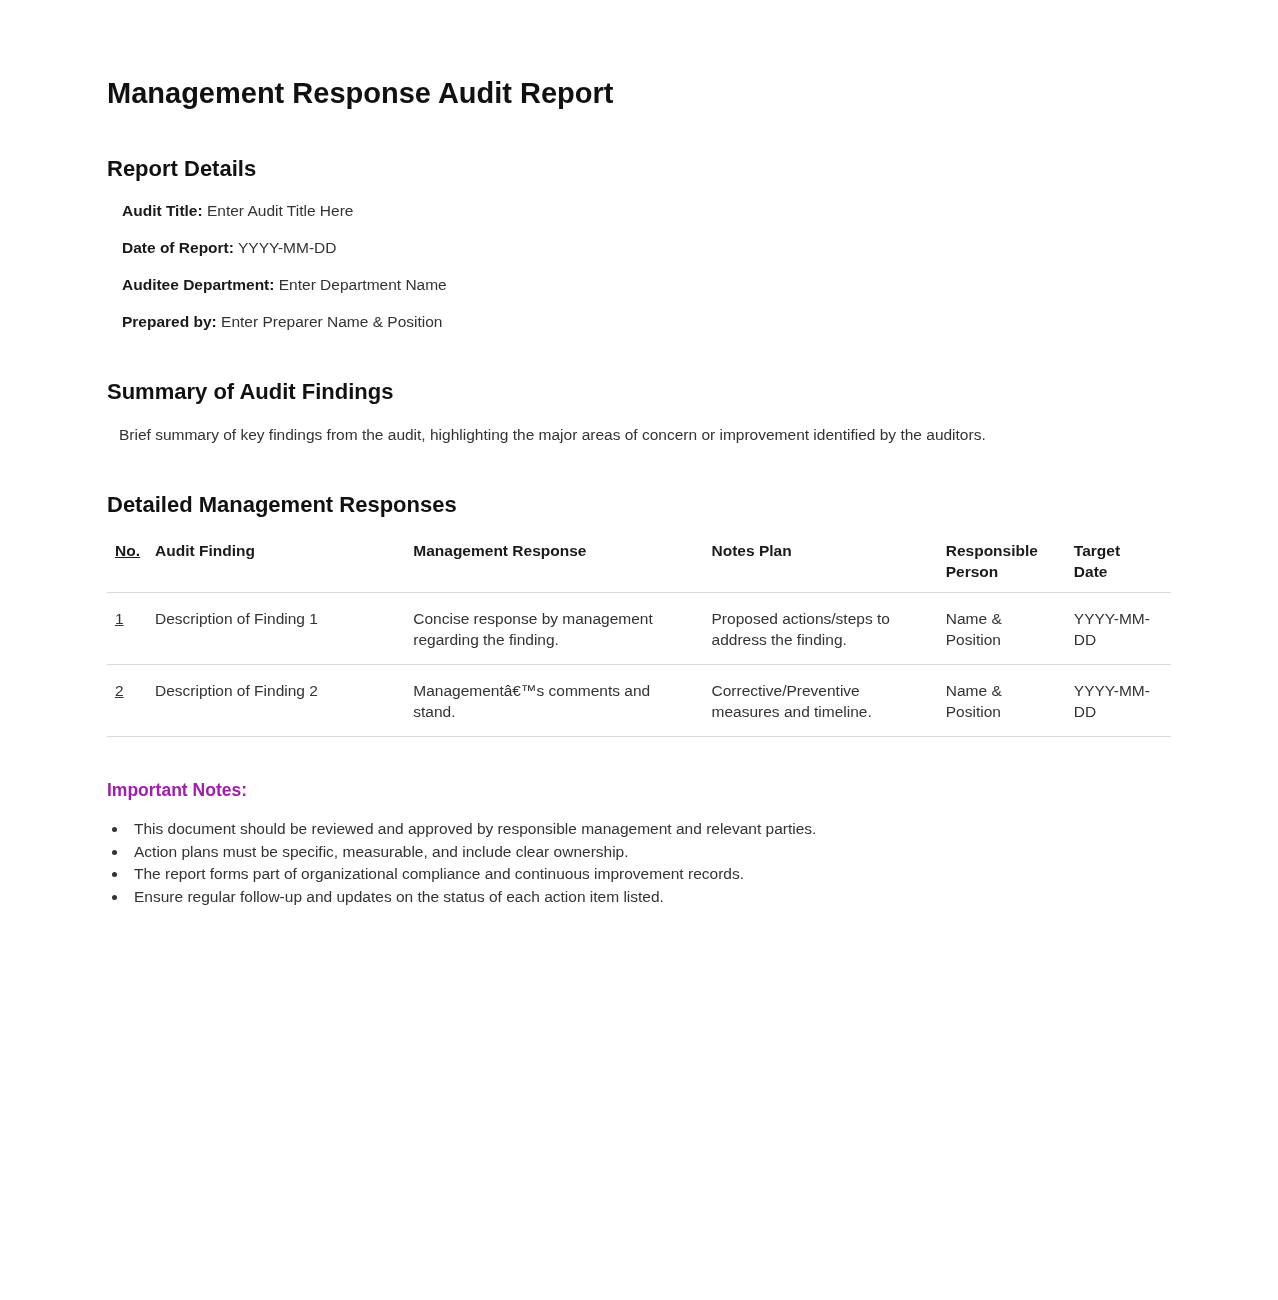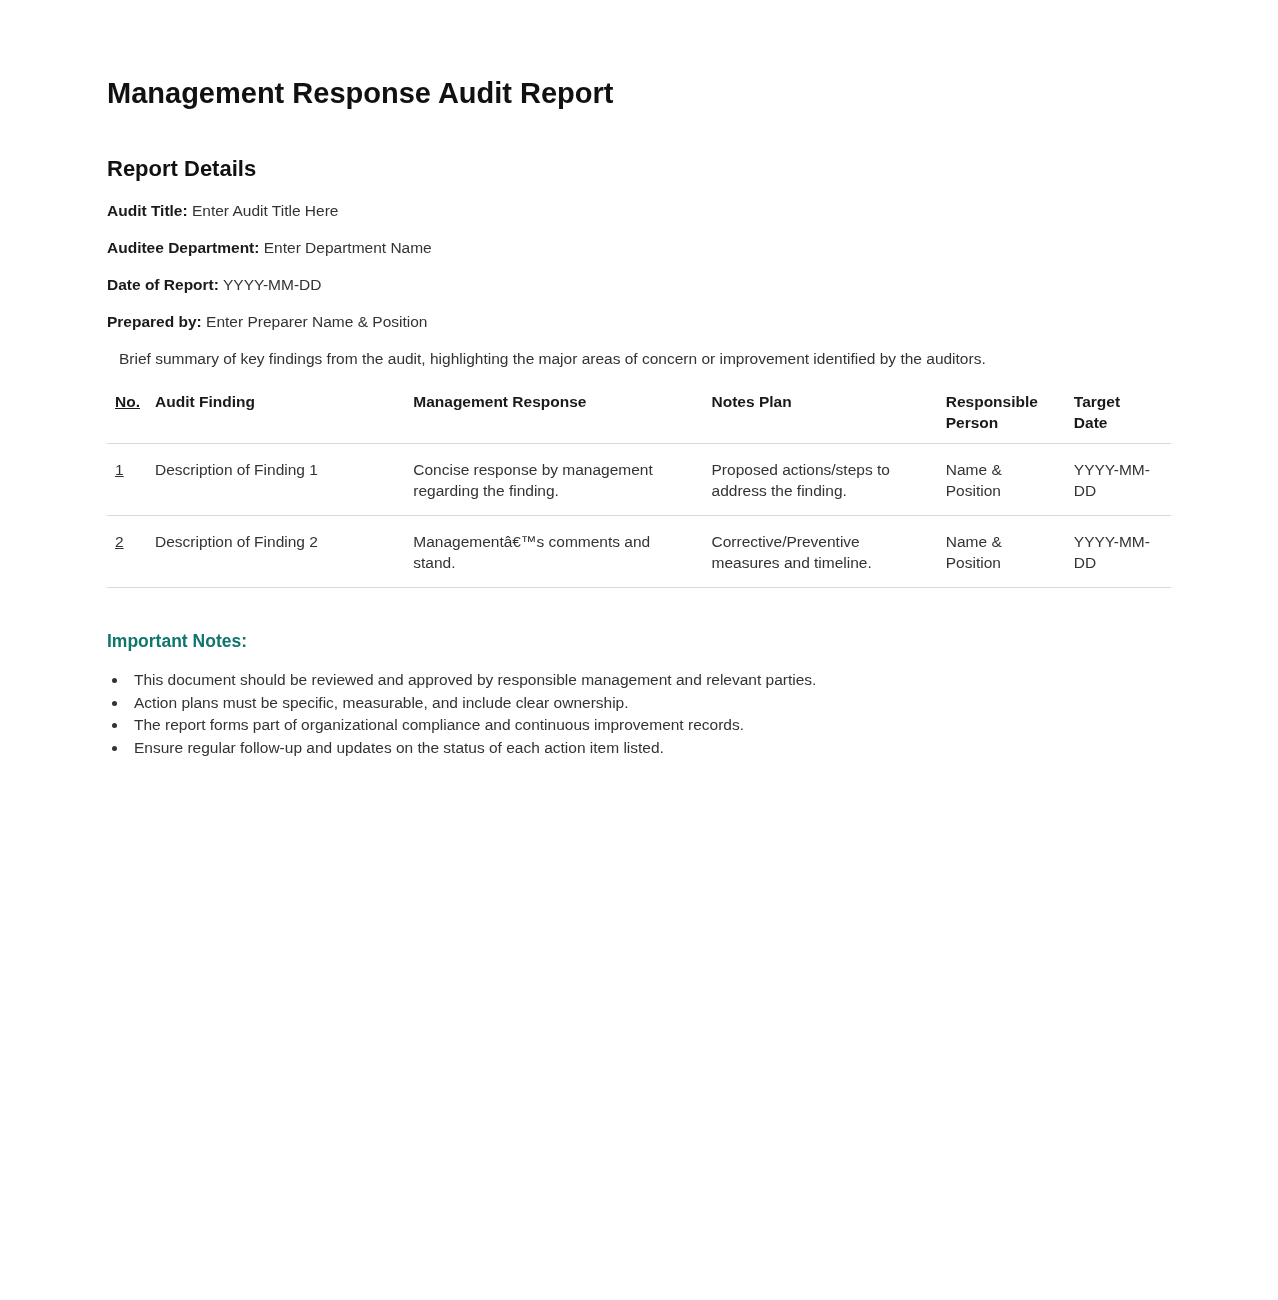--- a/index.html
+++ b/index.html
@@ -32,27 +32,27 @@
     line-height: 1.25;
     font-weight: 700;
     color: #111111;
     margin: 46px 0 18px 0;
   }
   h2.first-section { margin-top: 0; }
   h3.notes-heading {
     font-size: 17.5px;
     line-height: 1.3;
     font-weight: 700;
-    color: #0f766e;
+    color: #a21caf;
     margin: 42px 0 16px 0;
   }
   p.field {
     font-size: 15.5px;
     line-height: 21px;
-    margin: 0 0 16px 0;
+    margin: 0 0 16px 15px;
   }
   p.field strong {
     color: #1a1a1a;
     font-weight: 700;
   }
   p.body-text {
     font-size: 15.5px;
     line-height: 21px;
     margin: 0 0 8px 12px;
   }
@@ -109,34 +109,36 @@
 
   <h1 class="doc-title">Management Response Audit Report</h1>
 
   <h2 class="section-heading first-section">Report Details</h2>
 
   <p class="field">
     <strong>Audit Title:</strong>
     <span>Enter Audit Title Here</span>
   </p>
   <p class="field">
+    <strong>Date of Report:</strong>
+    <span>YYYY-MM-DD</span>
+  </p>
+  <p class="field">
     <strong>Auditee Department:</strong>
     <span>Enter Department Name</span>
-  </p>
-  <p class="field">
-    <strong>Date of Report:</strong>
-    <span>YYYY-MM-DD</span>
   </p>
   <p class="field">
     <strong>Prepared by:</strong>
     <span>Enter Preparer Name &amp; Position</span>
   </p>
 
+  <h2 class="section-heading">Summary of Audit Findings</h2>
   <p class="body-text">Brief summary of key findings from the audit, highlighting the major areas of concern or improvement identified by the auditors.</p>
 
+  <h2 class="section-heading">Detailed Management Responses</h2>
 
   <div class="table-wrap">
     <table class="responses-table">
       <colgroup>
         <col class="col-no">
           <col class="col-finding">
           <col class="col-resp">
           <col class="col-action">
           <col class="col-person">
           <col class="col-target">

